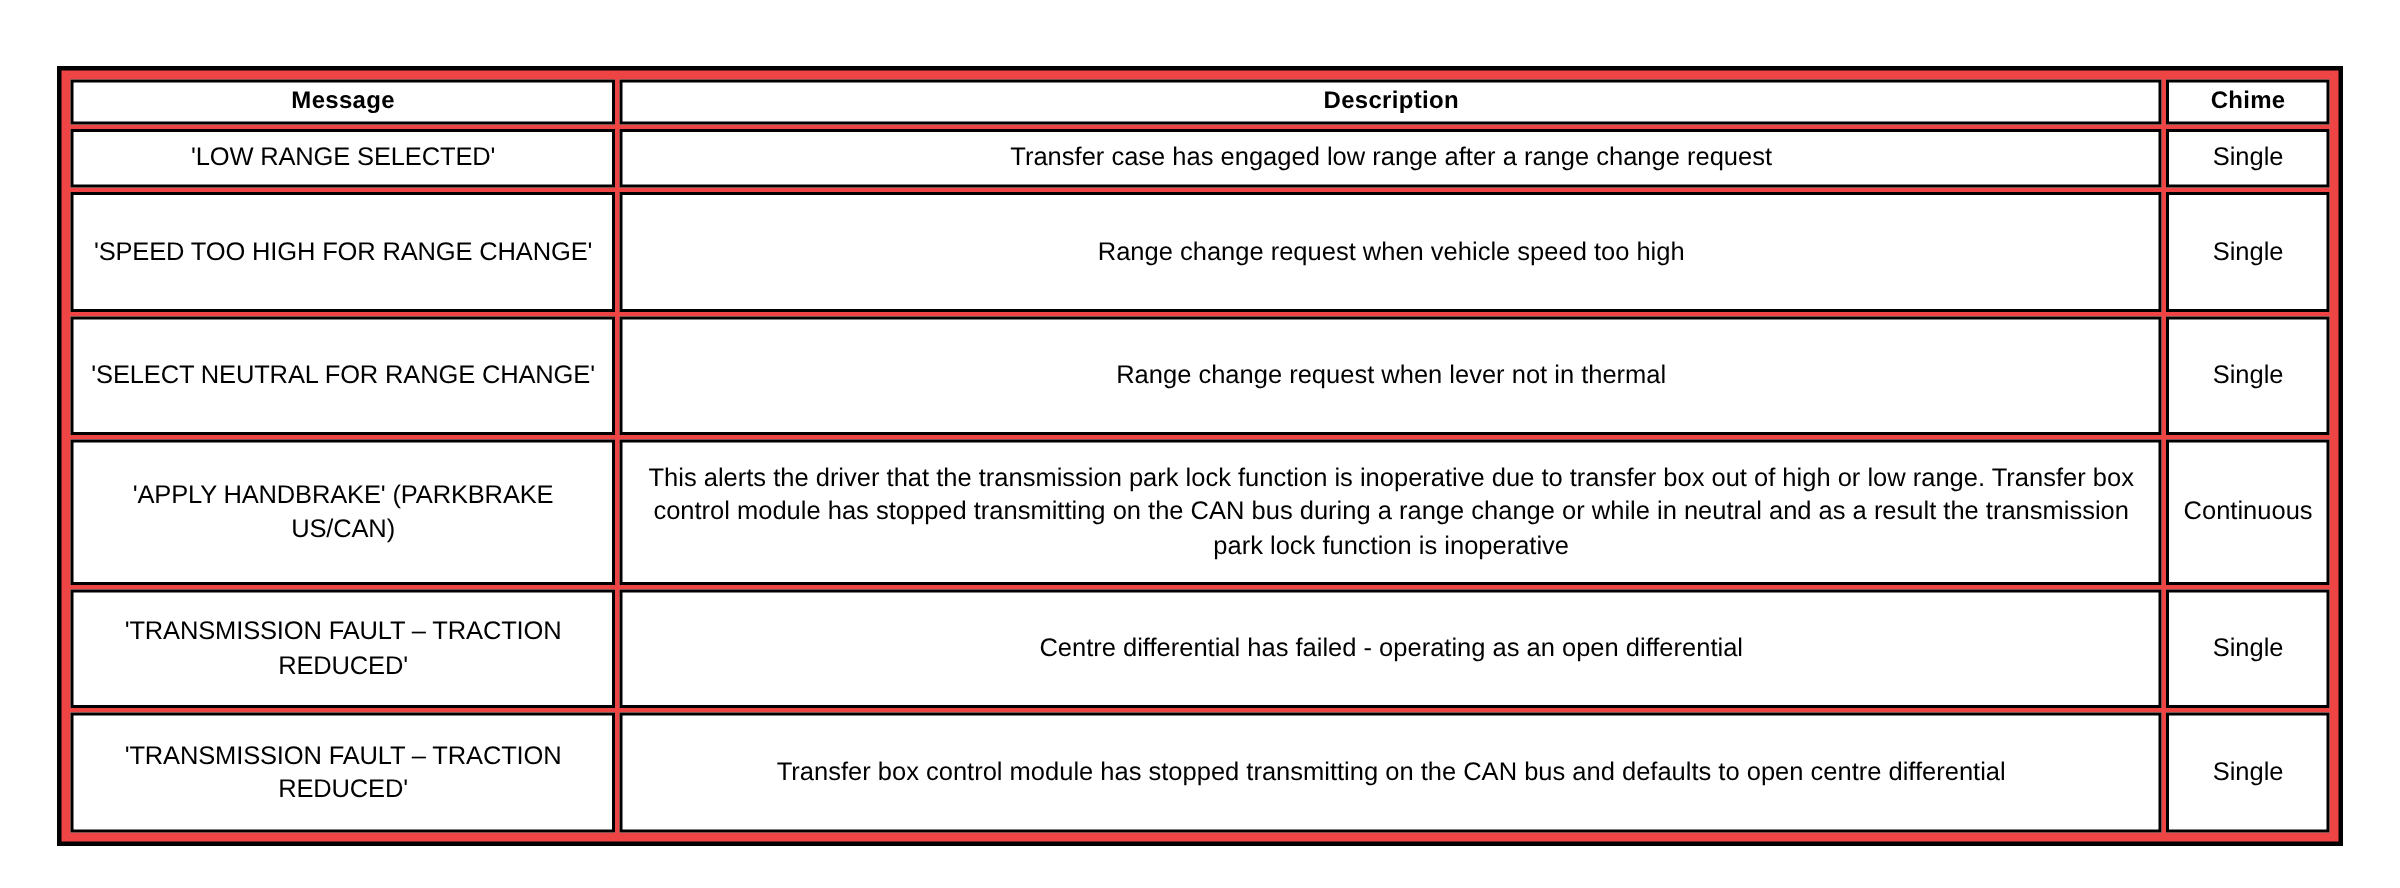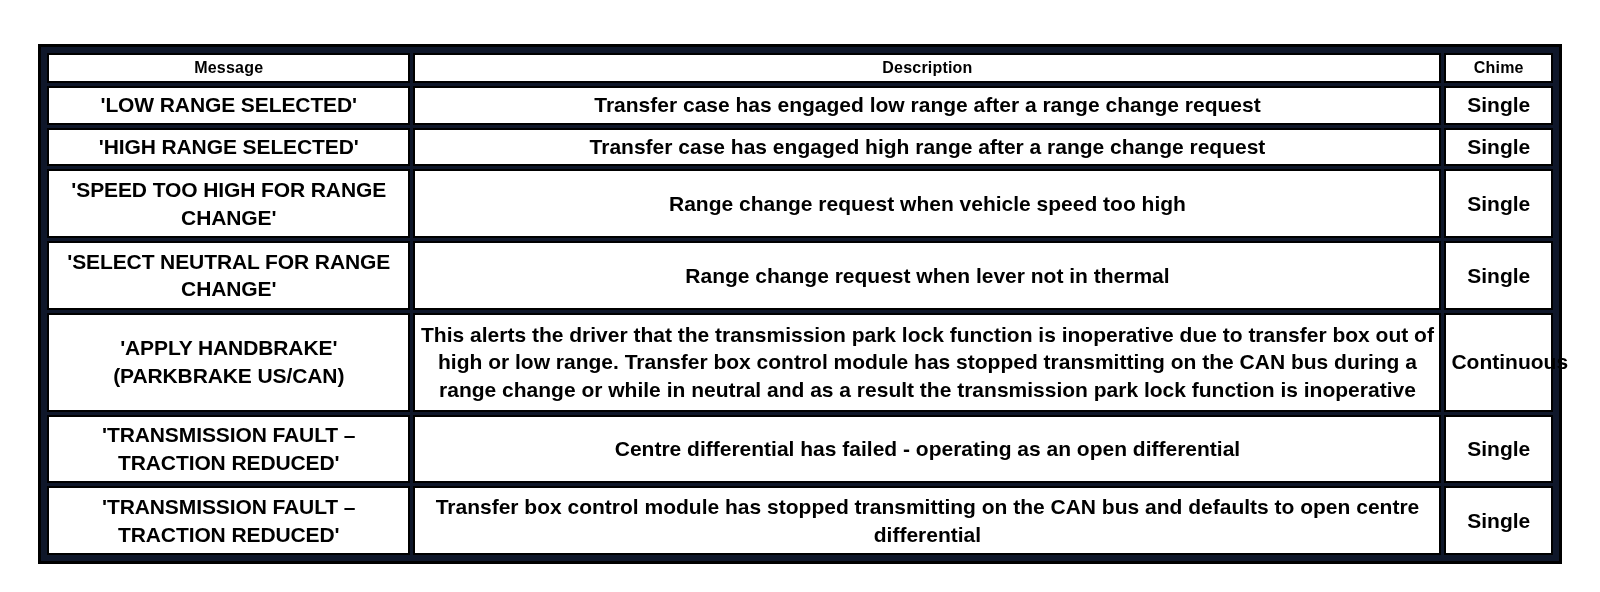--- a/index.html
+++ b/index.html
@@ -24,43 +24,43 @@
 
   
   .table-frame {
     position: absolute;
     left: 38px;
     top: 44px;
     width: 1524px;
     height: 520px;
     border: 3px solid #000000;
     box-sizing: border-box;
-    background: #0f172a;
+    background: #ef4444;
     padding: 3px;
   }
 
   table.msg-table {
     width: 100%;
     height: 100%;
     border-collapse: separate;
     border-spacing: 3px 3px;
     table-layout: fixed;
   }
 
   table.msg-table td,
   table.msg-table th {
     border: 2px solid #000000;
     box-sizing: border-box;
     padding: 2px 5px;
     text-align: center;
     vertical-align: middle;
-    font-size: 21px;
+    font-size: 17px;
     line-height: 1.32;
     color: #000000;
-    font-weight: bold;
+    font-weight: normal;
     font-stretch: condensed;
     background: #ffffff;
     word-wrap: break-word;
   }
 
   table.msg-table th {
     font-weight: bold;
     font-size: 16px;
     letter-spacing: 0.2px;
   }
@@ -126,25 +126,20 @@
           <th>Description</th>
           <th>Chime</th>
         </tr>
       </thead>
       <tbody>
         <tr class="h-short">
           <td class="cell-msg">'LOW RANGE SELECTED'</td>
           <td class="desc-cell">Transfer case has engaged low range after a range change request</td>
           <td class="cell-chime">Single</td>
         </tr>
-        <tr class="h-short">
-          <td class="cell-msg">'HIGH RANGE SELECTED'</td>
-          <td class="desc-cell">Transfer case has engaged high range after a range change request</td>
-          <td class="cell-chime">Single</td>
-        </tr>
         <tr class="h-tall">
           <td class="cell-msg">'SPEED TOO HIGH FOR RANGE CHANGE'</td>
           <td class="desc-cell desc-bottom">Range change request when vehicle speed too high</td>
           <td class="cell-chime">Single</td>
         </tr>
         <tr class="h-tall">
           <td class="cell-msg">'SELECT NEUTRAL FOR RANGE CHANGE'</td>
           <td class="desc-cell">Range change request when lever not in thermal</td>
           <td class="cell-chime">Single</td>
         </tr>

